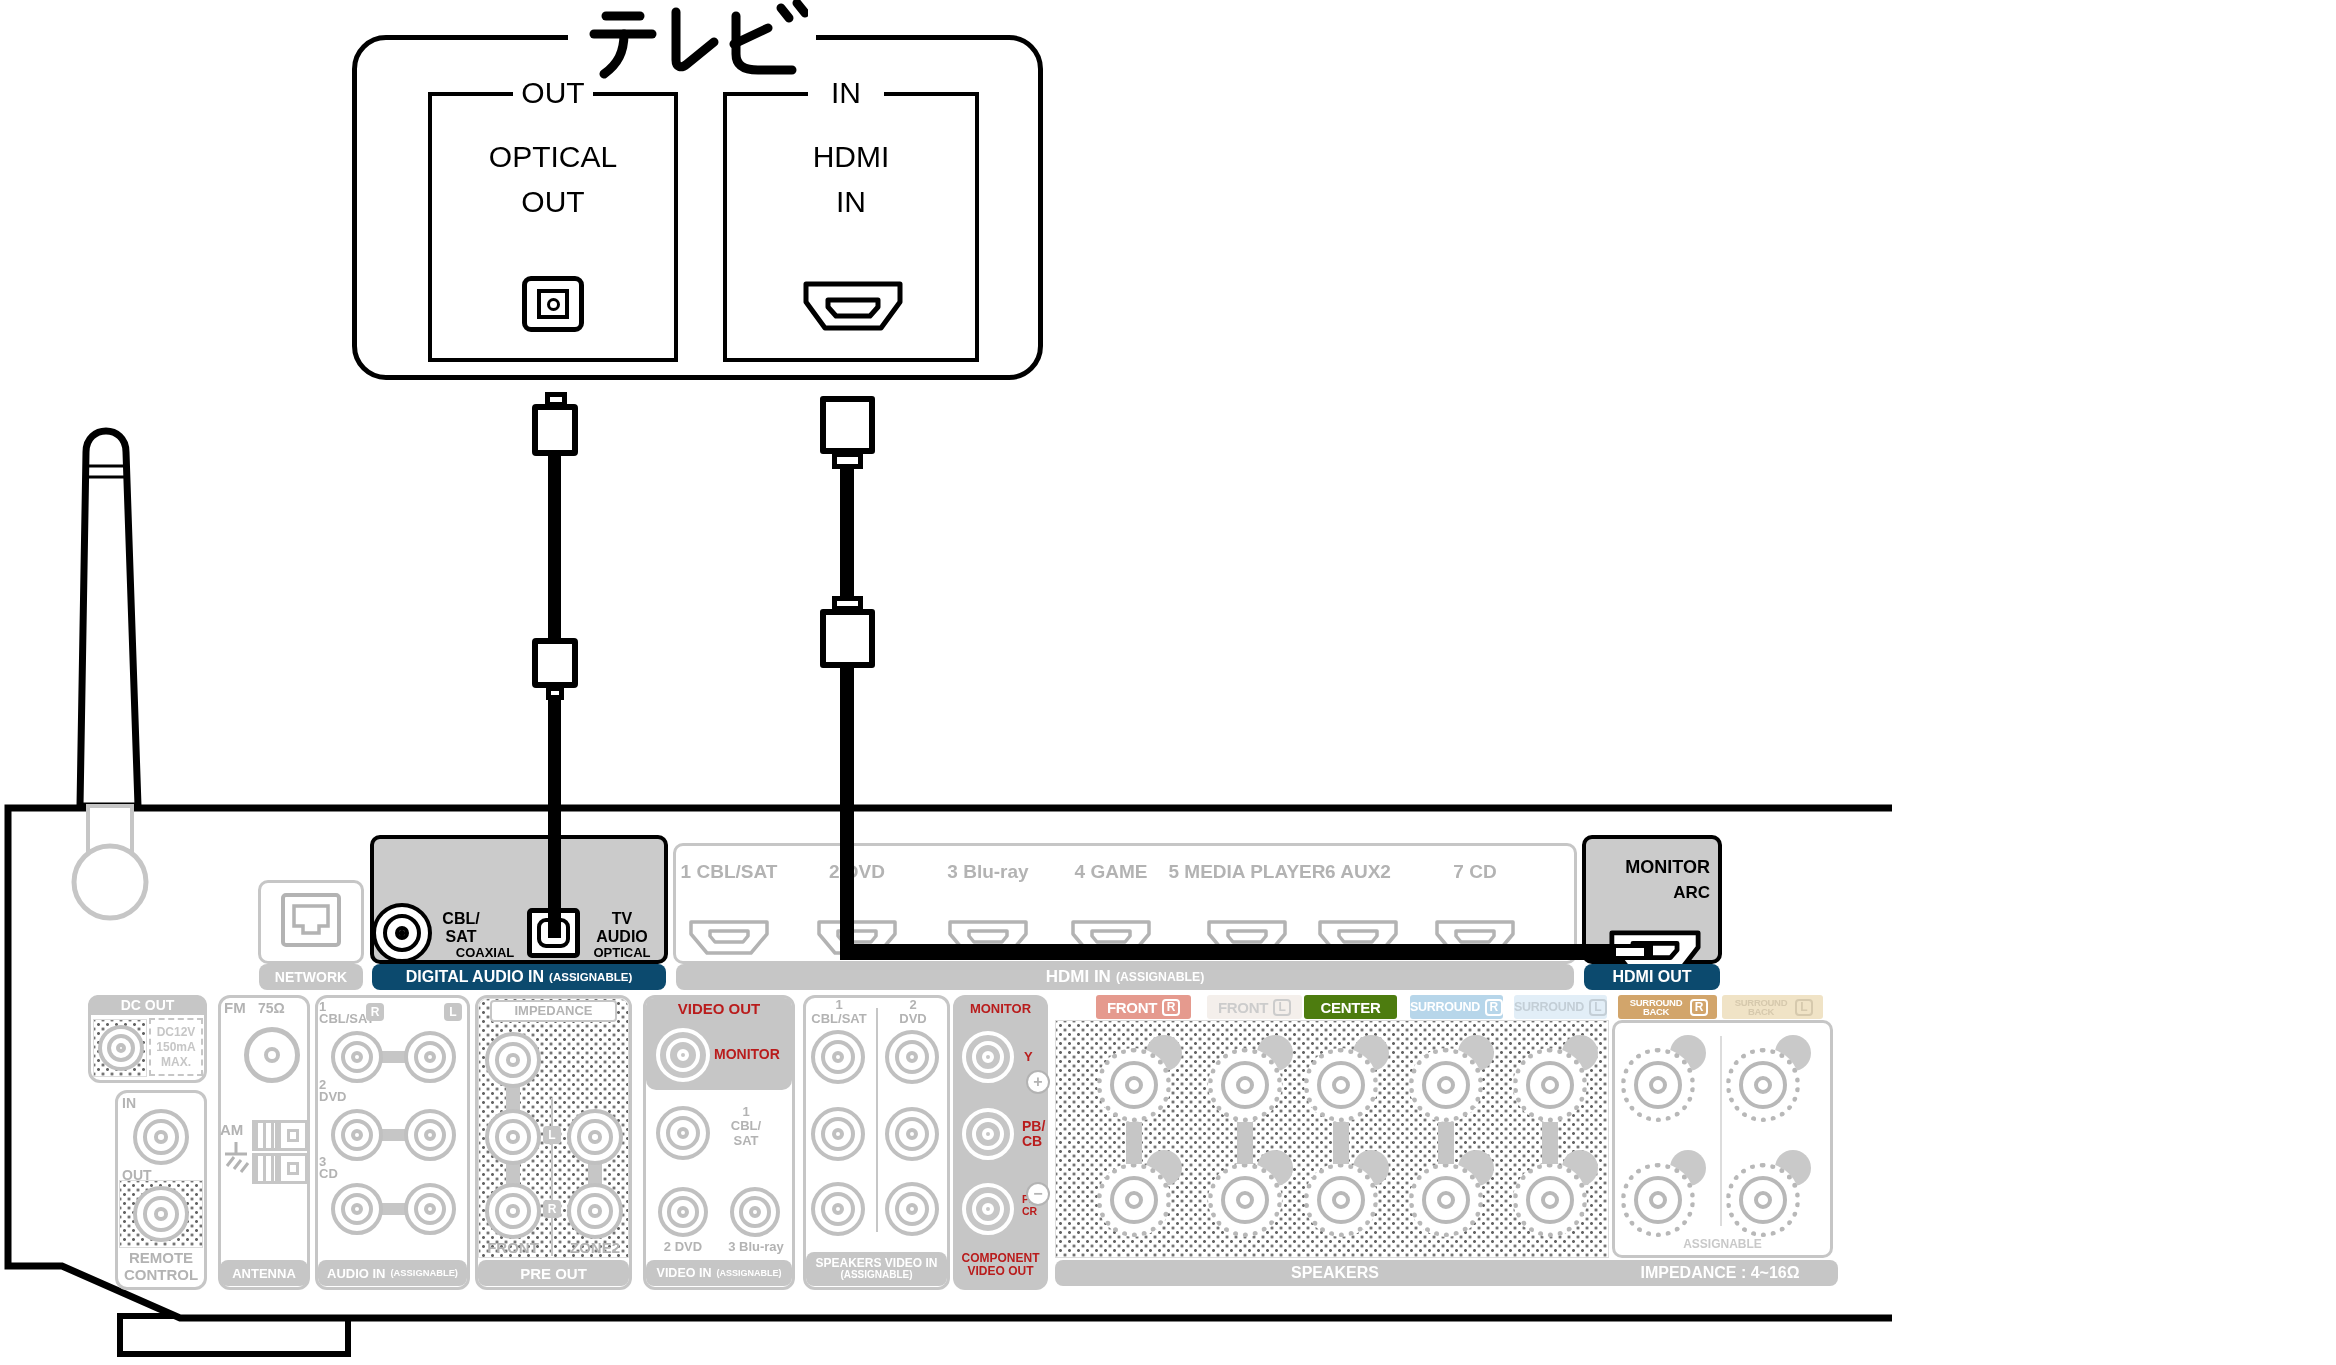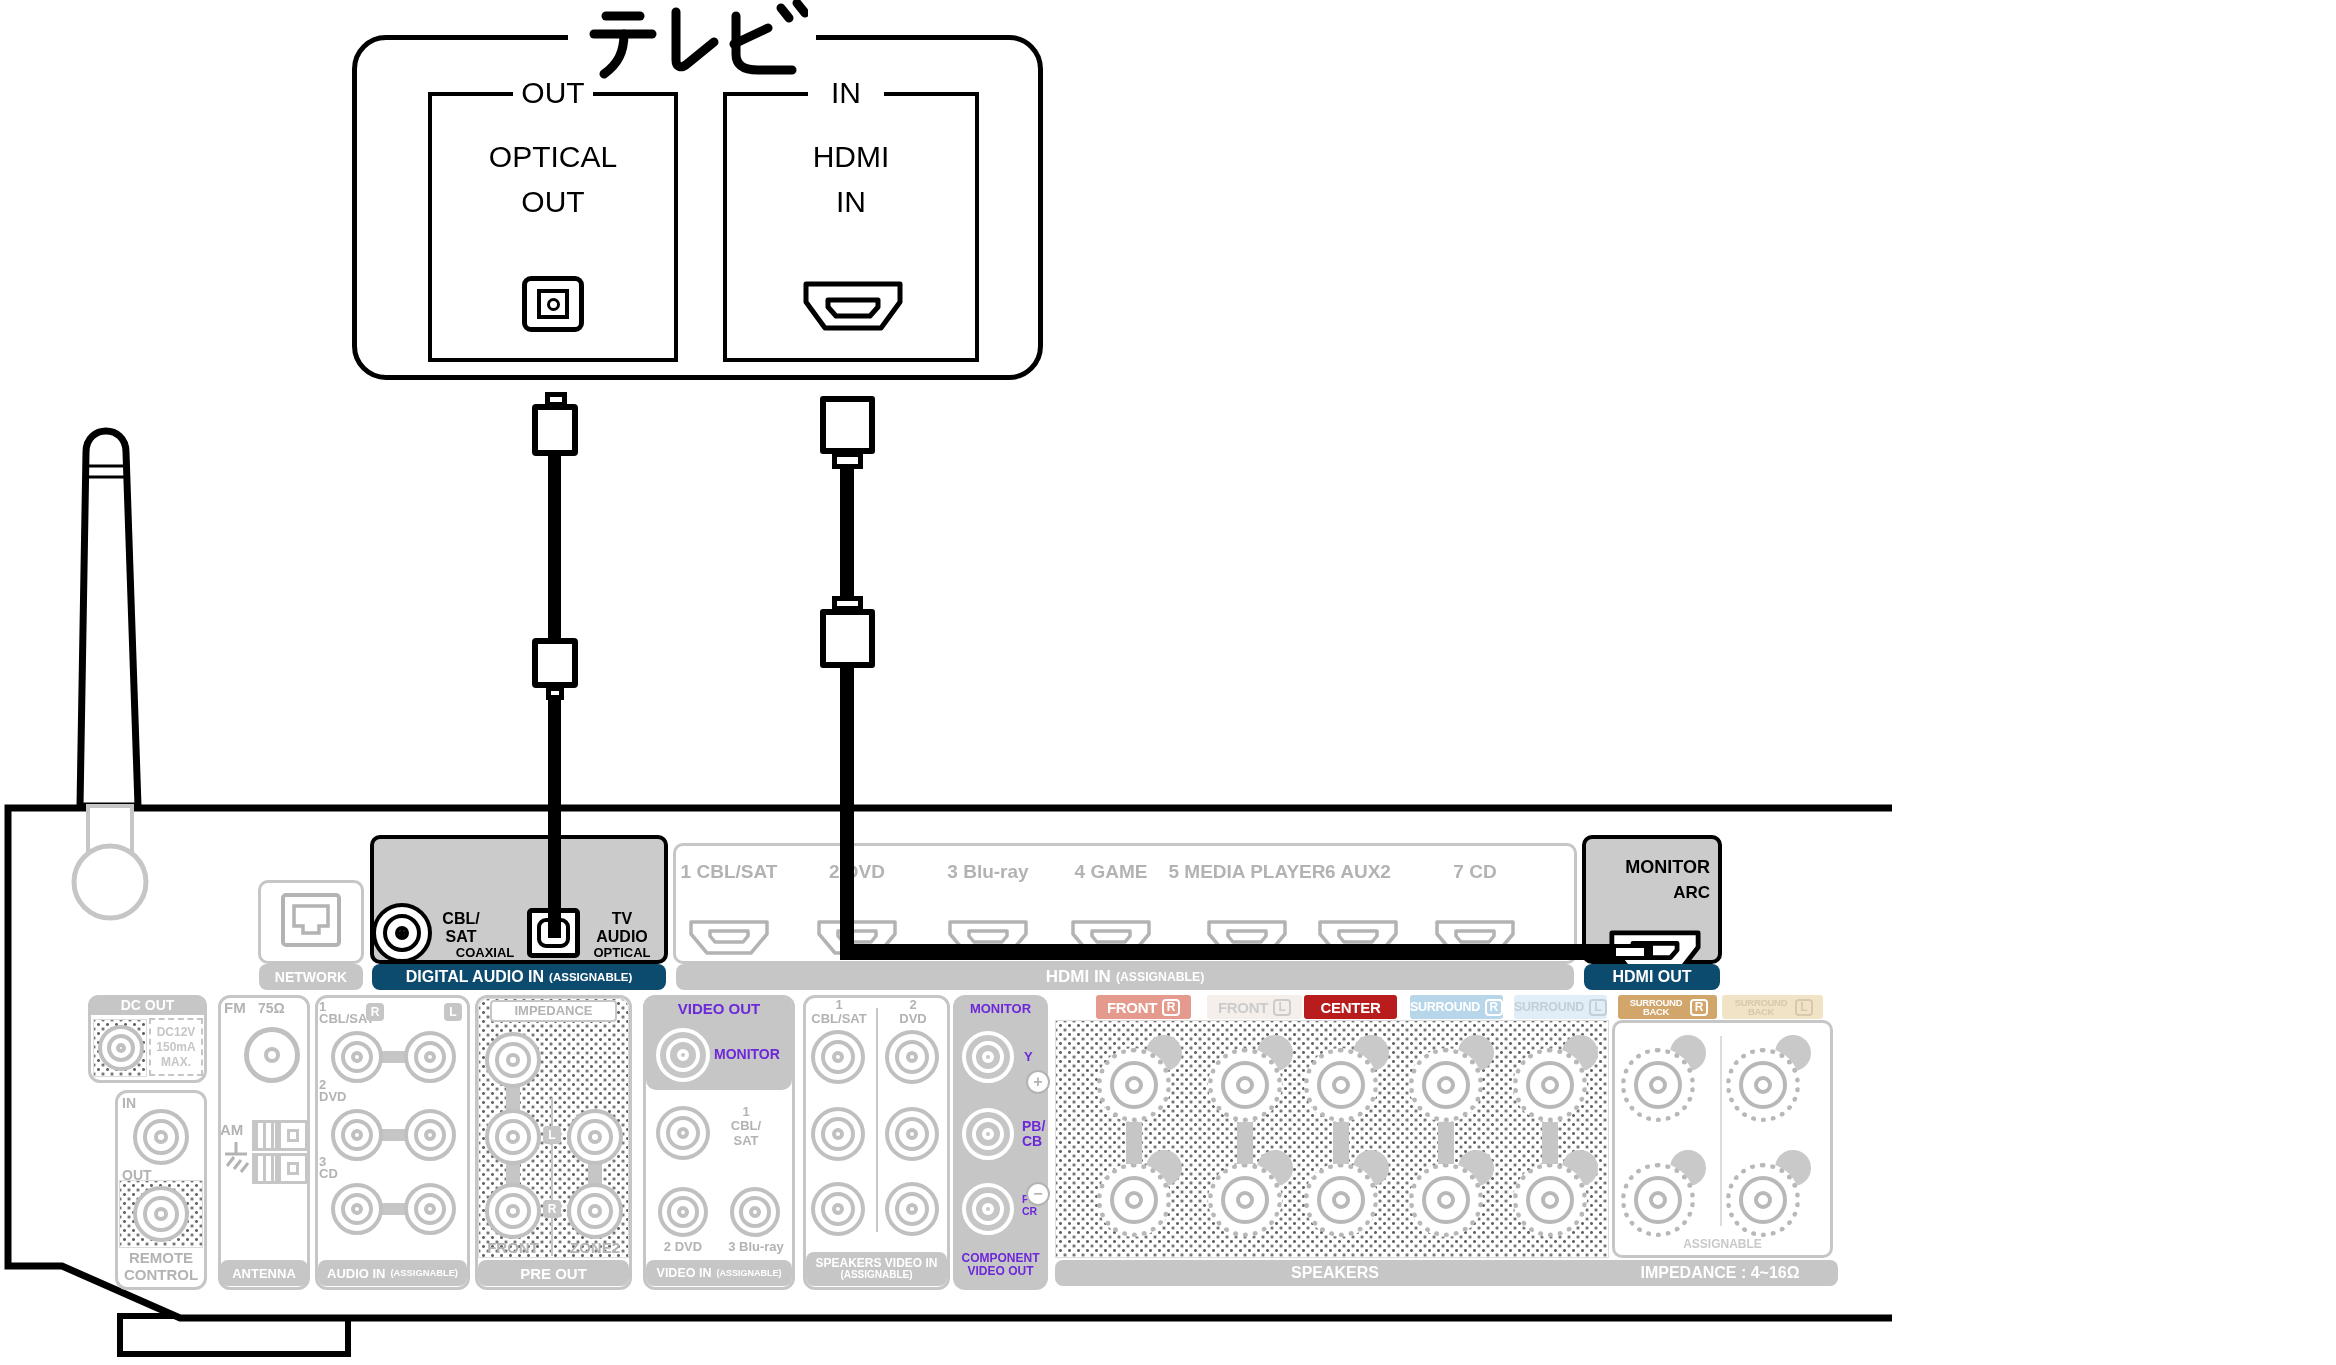--- a/index.html
+++ b/index.html
@@ -3,21 +3,21 @@
 <meta charset="utf-8">
 <style>
   *{box-sizing:border-box;margin:0;padding:0}
   html,body{background:#fff}
   body{font-family:"Liberation Sans","DejaVu Sans",sans-serif}
   #stage{position:relative;width:1892px;height:1365px;background:#fff;overflow:hidden}
   .abs{position:absolute}
   
   .t{position:absolute;font-weight:bold;color:#b3b3b3;white-space:nowrap;line-height:1.1}
   .tc{text-align:center}
-  .tw{color:#6d28d9}.tk{color:#000}
+  .tw{color:#b91c1c}.tk{color:#000}
   
   .gbox{position:absolute;border:3px solid #c6c6c6;border-radius:12px;background:transparent}
   .hbox{position:absolute;border:4px solid #000;border-radius:10px;background:#cbcbcb}
   .gfill{position:absolute;background:#c6c6c6;border-radius:10px}
   
   .bar{position:absolute;background:#c6c6c6;color:#fff;font-weight:bold;display:flex;align-items:center;justify-content:center;border-radius:8px;white-space:nowrap}
   .bar.black{background:#0c4a6e}
   .bar .sfx{font-size:.72em;margin-left:5px}
   .bar.two{flex-direction:column;line-height:1.05}
   
@@ -376,21 +376,21 @@
   <div class="stem" style="left:1720px;top:1036px;width:2px;height:190px;background:#dcdcdc"></div>
 
   <div class="chip" style="left: 1096px; top: 995px; width: 95px; background-color: rgb(229, 154, 142); color: rgb(255, 255, 255);">
       <span class="nm">FRONT</span>
       <span class="badge">R</span>
     </div>
   <div class="chip" style="left: 1207px; top: 995px; width: 95px; background-color: rgb(244, 239, 235); color: rgb(204, 204, 204);">
       <span class="nm">FRONT</span>
       <span class="badge">L</span>
     </div>
-  <div class="chip" style="left: 1304px; top: 995px; width: 93px; background-color: #b91c1c; color: rgb(255, 255, 255);">
+  <div class="chip" style="left: 1304px; top: 995px; width: 93px; background-color: #4d7c0f; color: rgb(255, 255, 255);">
       <span class="nm">CENTER</span>
     </div>
   <div class="chip" style="left: 1410px; top: 995px; width: 93px; background-color: rgb(183, 214, 234); color: rgb(255, 255, 255);">
       <span class="nm" style="font-size:12.5px">SURROUND</span>
       <span class="badge">R</span>
     </div>
   <div class="chip" style="left: 1514px; top: 995px; width: 93px; background-color: rgb(226, 238, 247); color: rgb(195, 206, 214);">
       <span class="nm" style="font-size:12.5px">SURROUND</span>
       <span class="badge">L</span>
     </div>

